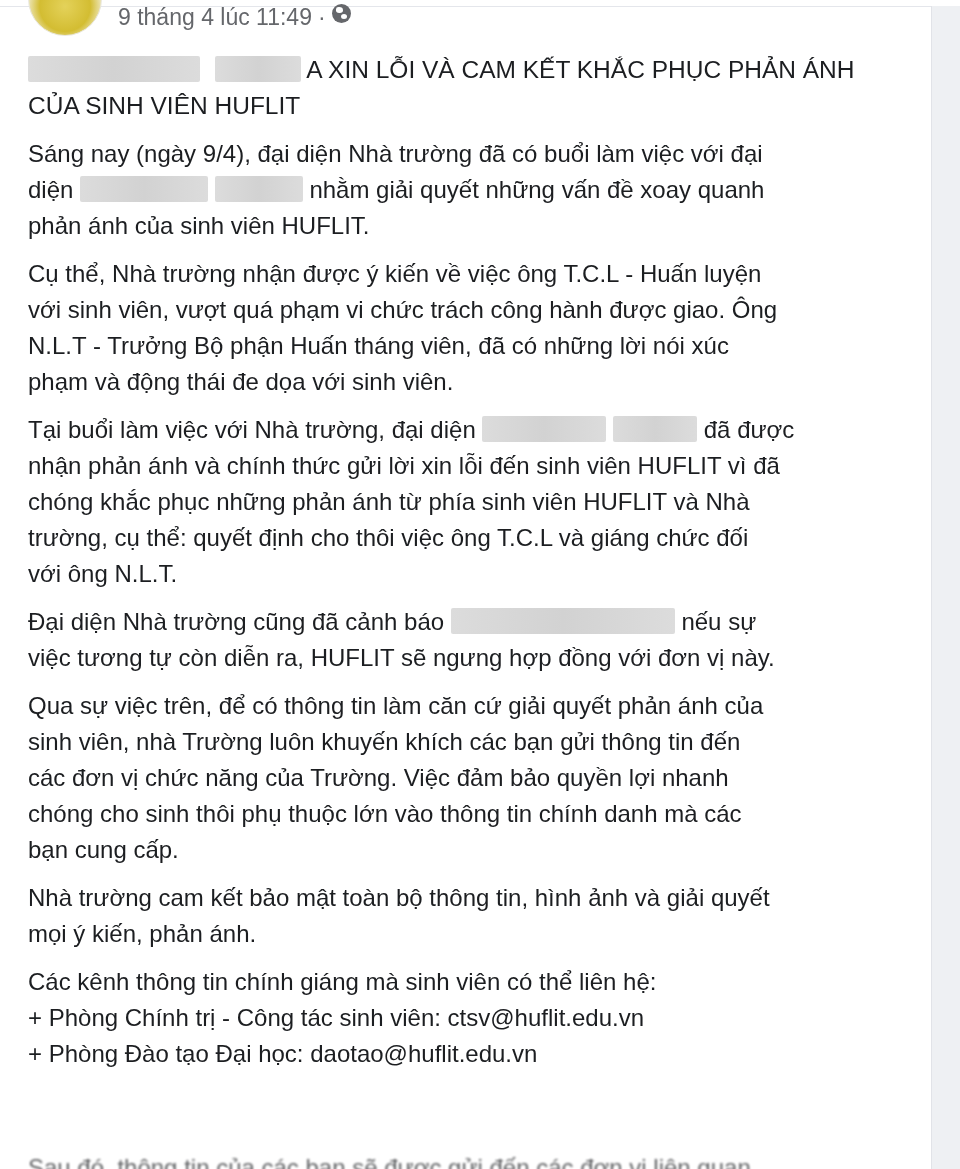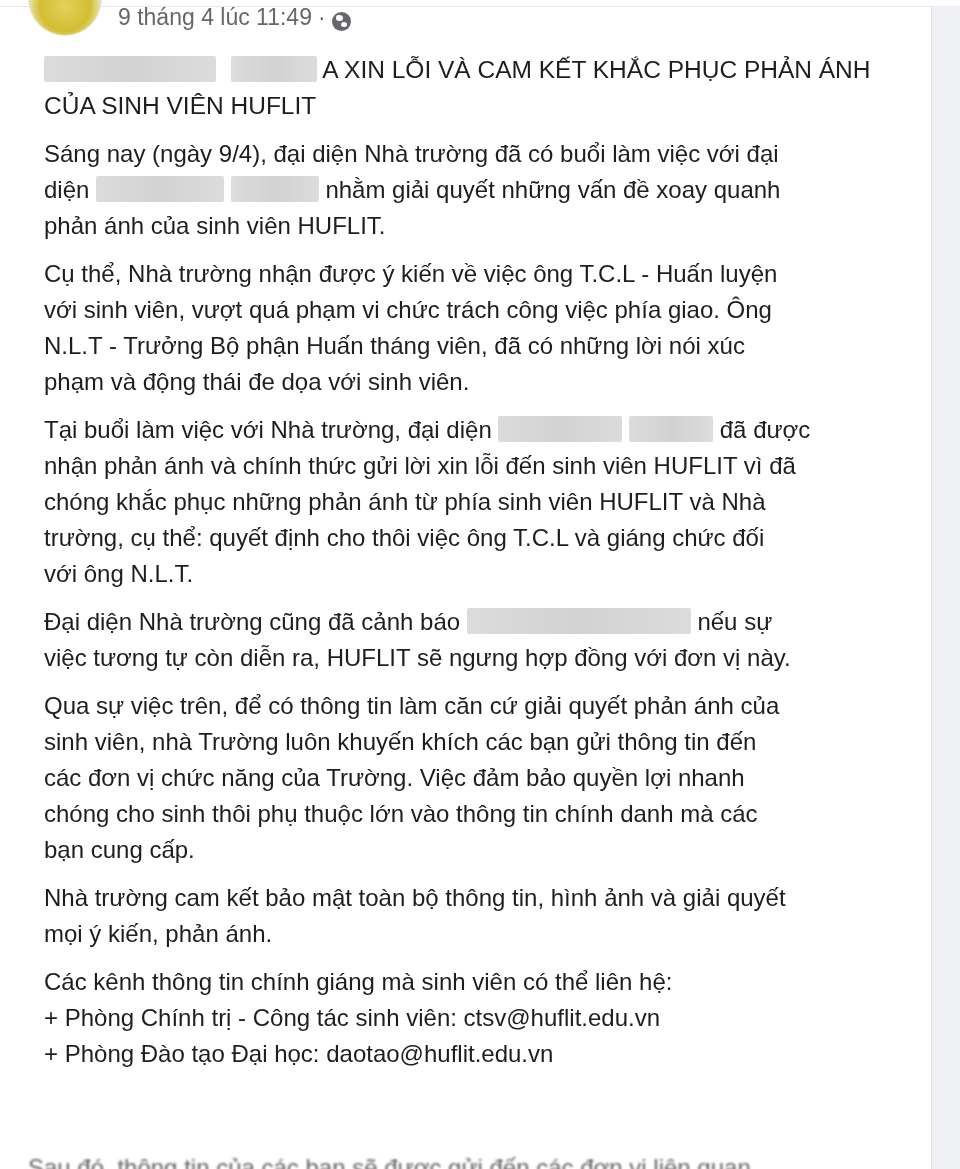--- a/index.html
+++ b/index.html
@@ -10,26 +10,26 @@
     color: #1c1e21;
     position: relative;
   }
   .top-line { position: absolute; left: 0; top: 6px; width: 935px; height: 1px; background: #e4e6eb; }
   .right-gutter { position: absolute; right: 0; top: 6px; width: 28px; bottom: 0; background: #eef0f3; border-left: 1px solid #e1e3e8; }
   .avatar {
     position: absolute; left: 28px; top: -38px; width: 72px; height: 72px; border-radius: 50%;
     background: radial-gradient(circle at 50% 60%, #e4d25a 0%, #d3bd32 45%, #f3efd6 70%, #ffffff 100%);
     border: 1px solid #e9e7dc;
   }
-  .meta { position: absolute; left: 118px; top: 4px; font-size: 23px; color: #65676b; display: flex; align-items: flex-end; gap: 6px; }
+  .meta { position: absolute; left: 118px; top: 4px; font-size: 23px; color: #65676b; display: flex; align-items: flex-start; gap: 6px; }
   .globe { width: 19px; height: 19px; border-radius: 50%; background: #65676b; position: relative; display: inline-block; }
   .globe::before { content: ""; position: absolute; left: 4px; top: 3px; width: 7px; height: 6px; background: #fff; border-radius: 40% 60% 50% 50%; }
   .globe::after { content: ""; position: absolute; left: 9px; top: 10px; width: 6px; height: 5px; background: #fff; border-radius: 50%; }
   .content { position: absolute; left: 28px; top: 52px; width: 880px; font-size: 24px; line-height: 36px; }
-  .para { margin: 0 0 12px 16px; }
+  .para { margin: 0 0 12px 0; }
   .title { margin-bottom: 12px; font-size: 24.5px; }
   .blur { display: inline-block; height: 26px; vertical-align: -4px; background: linear-gradient(90deg,#dcdcdc,#d2d2d2,#dcdcdc); border-radius: 2px; filter: blur(0.6px); }
   .line { display: block; white-space: nowrap; }
   .cut { position: absolute; left: 28px; top: 1150px; width: 880px; height: 30px; overflow: hidden; }
   .cut-text { color: #1c1e21; font-size: 24px; line-height: 36px; filter: blur(1.2px); opacity: 0.7; }
 </style>
 </head>
 <body>
 
 <div class="top-line"></div>
@@ -59,21 +59,21 @@
       <span>diện</span>
       <span class="blur" style="width:128px"></span>
       <span class="blur" style="width:88px"></span>
       <span>nhằm giải quyết những vấn đề xoay quanh</span>
     </span>
     <span class="line">phản ánh của sinh viên HUFLIT.</span>
   </div>
 
   <div class="para">
     <span class="line">Cụ thể, Nhà trường nhận được ý kiến về việc ông T.C.L - Huấn luyện</span>
-    <span class="line">với sinh viên, vượt quá phạm vi chức trách công việc phía giao. Ông</span>
+    <span class="line">với sinh viên, vượt quá phạm vi chức trách công hành được giao. Ông</span>
     <span class="line">N.L.T - Trưởng Bộ phận Huấn tháng viên, đã có những lời nói xúc</span>
     <span class="line">phạm và động thái đe dọa với sinh viên.</span>
   </div>
 
   <div class="para">
     <span class="line">
       <span>Tại buổi làm việc với Nhà trường, đại diện</span>
       <span class="blur" style="width:124px"></span>
       <span class="blur" style="width:84px"></span>
       <span>đã được</span>

